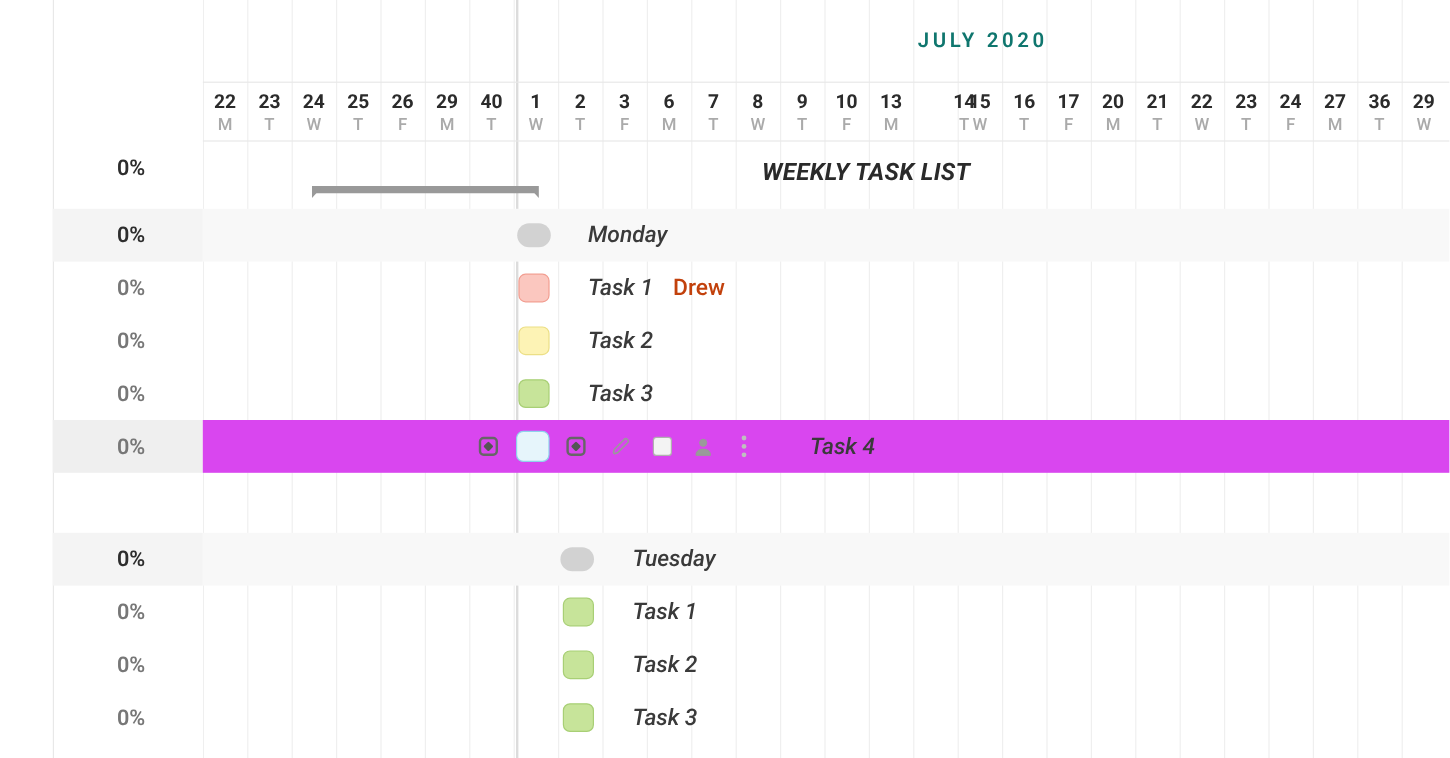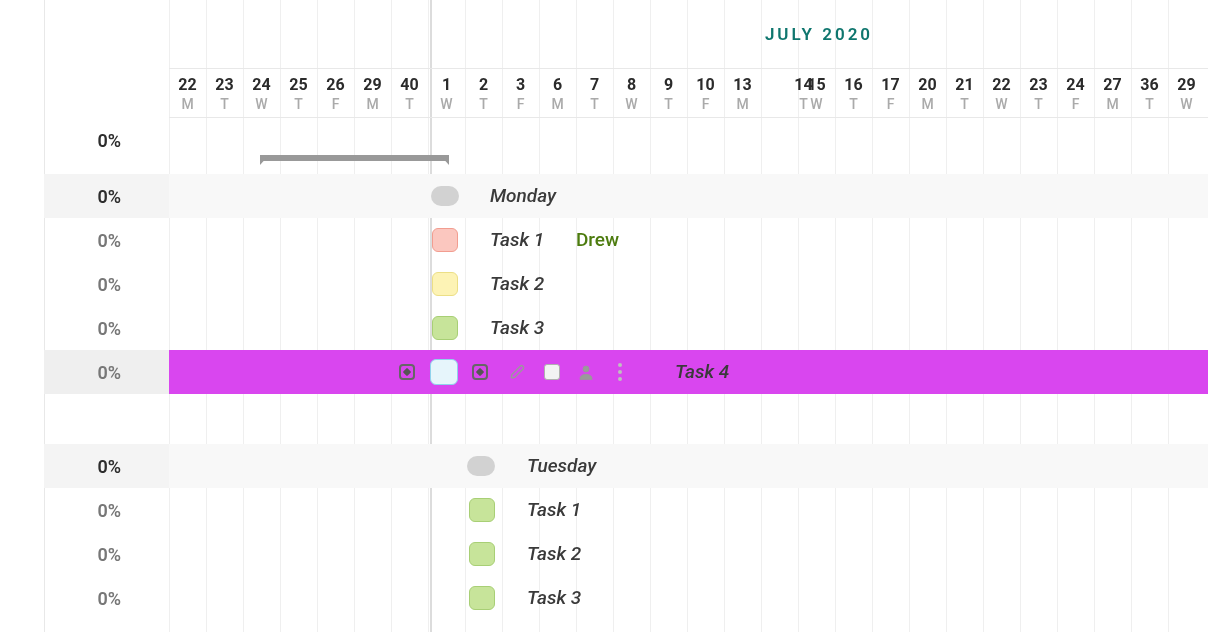--- a/index.html
+++ b/index.html
@@ -45,21 +45,21 @@
 
   
   .pill { position: absolute; width: 28px; height: 20px; border-radius: 10px; background: #d2d2d2; }
   .swatch { position: absolute; width: 26px; height: 24px; border-radius: 6px; border: 1.5px solid rgba(0,0,0,.25); }
   .swatch.red    { background: #fbc7bf; border-color: #f29d90; }
   .swatch.yellow { background: #fdf3b5; border-color: #ecdf86; }
   .swatch.green  { background: #c7e49a; border-color: #a8cf75; }
   .swatch.blue   { background: #e6f5fb; border-color: #8fd2ec; }
 
   .task-label { position: absolute; font-style: italic; font-weight: 500; font-size: 19px; color: #3a3a3a; }
-  .task-assignee { font-style: normal; color: #4d7c0f; margin-left: 27px; font-weight: 500; }
+  .task-assignee { font-style: normal; color: #c2410c; margin-left: 12px; font-weight: 500; }
 
   
   .dep-handle { position: absolute; width: 16px; height: 16px; border: 2px solid #666; border-radius: 4px; background: transparent; display: flex; align-items: center; justify-content: center; }
   .dep-handle::after { content: ""; width: 6px; height: 6px; background: #555; border-radius: 1px; transform: rotate(45deg); }
 
   
   .task-toolbar { position: absolute; display: flex; align-items: center; gap: 0; }
   .tool-btn { width: 34px; height: 30px; display: flex; align-items: center; justify-content: center; cursor: pointer; }
   .mini-sq { width: 16px; height: 16px; border: 1.5px solid #b0b0b0; border-radius: 3px; background: #f3f3f3; }
   .person-ic svg, .pencil-ic svg { width: 18px; height: 18px; stroke: #9a9a9a; fill: #9a9a9a; }
@@ -314,15 +314,16 @@
       <div class="task-label" style="left:358px; top:10px;">Task 2</div>
     </div>
     <div class="row" style="top:458px">
       <div class="swatch green" style="left:300px; top:10px;"></div>
       <div class="task-label" style="left:358px; top:10px;">Task 3</div>
     </div>
 
   </div>
 
   <div class="title-bar" style=""></div>
+  <div class="title-text">WEEKLY TASK LIST</div>
 
 
 </div>
 
 </body></html>

